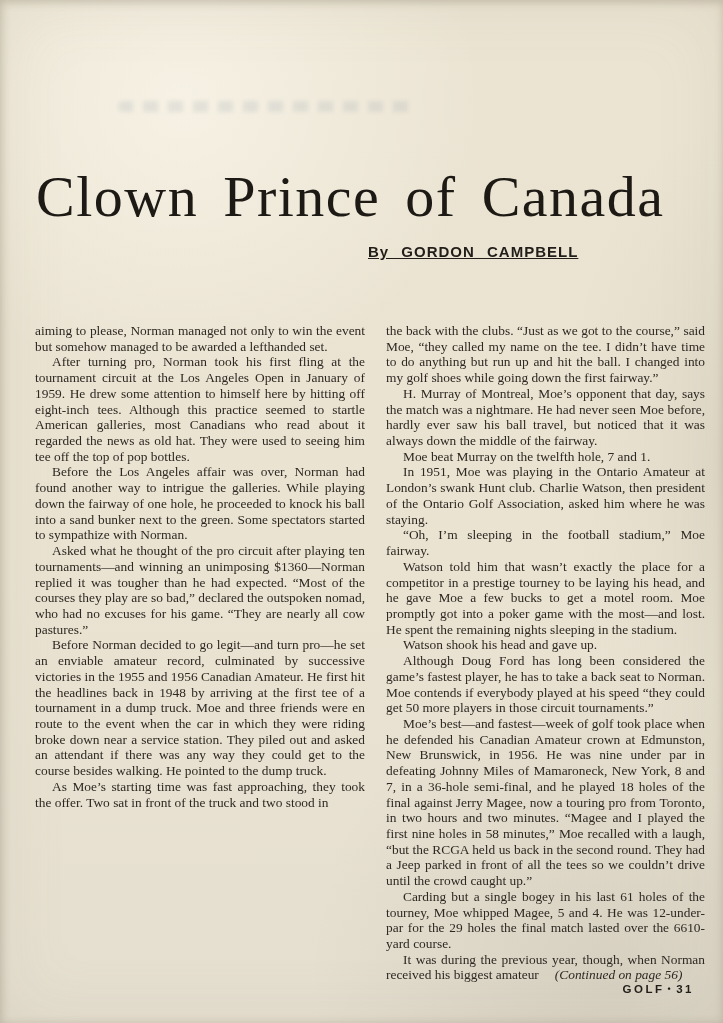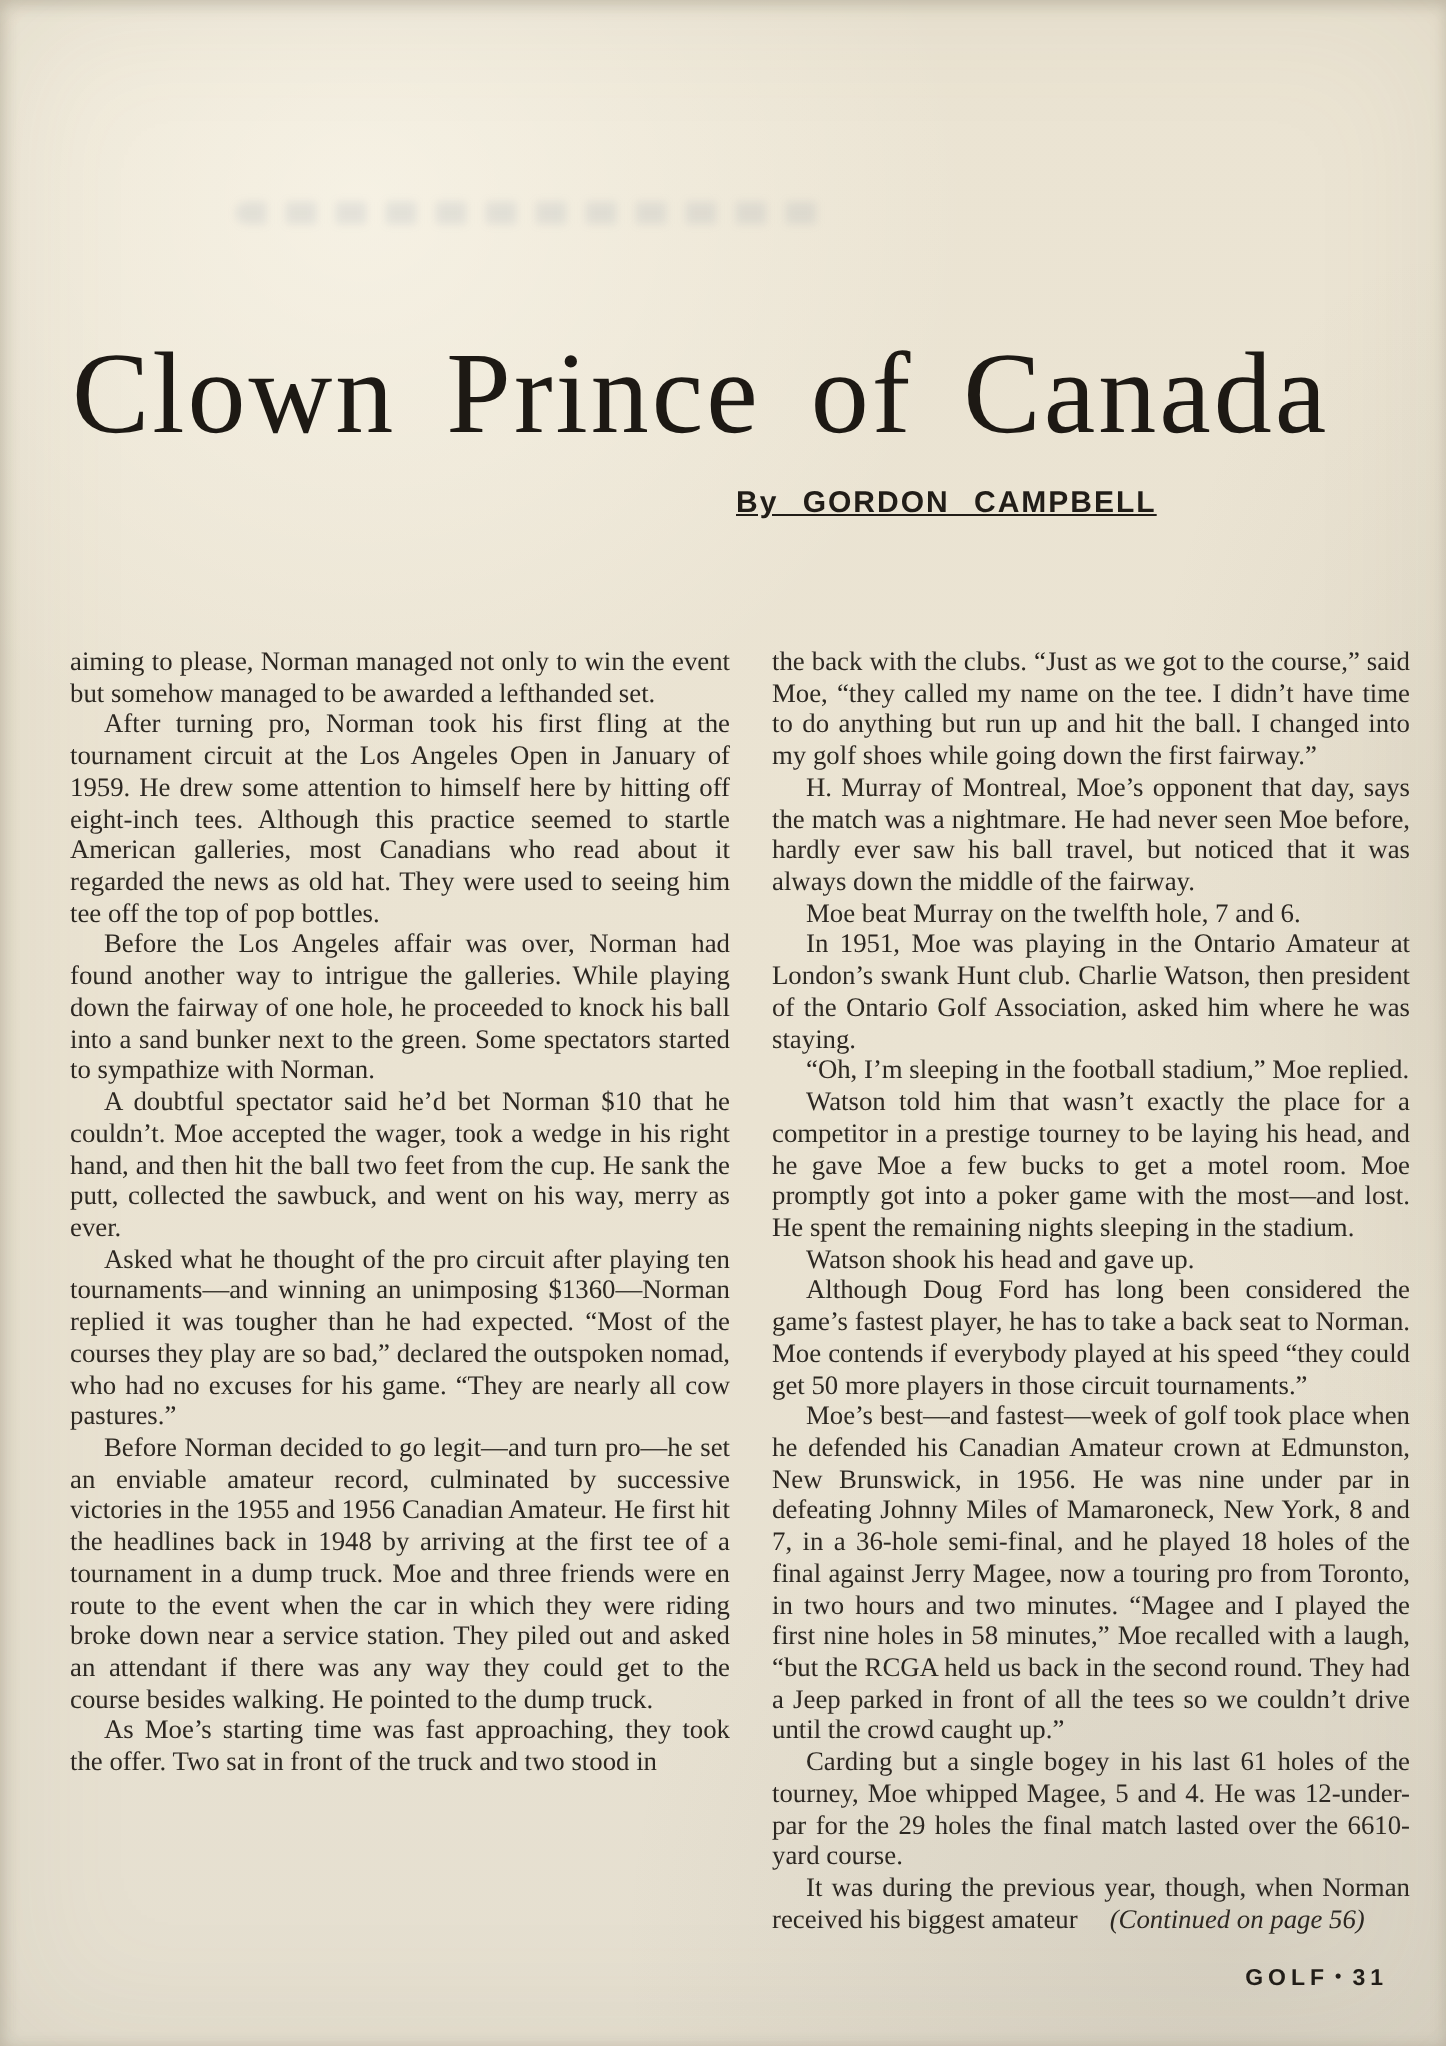--- a/index.html
+++ b/index.html
@@ -68,31 +68,30 @@
 
   <h1 class="title">Clown Prince of Canada</h1>
 
   <div class="byline">By GORDON CAMPBELL</div>
 
   <div class="columns">
     <div class="column col-left">
         <p class="para">aiming to please, Norman managed not only to win the event but somehow managed to be awarded a lefthanded set.</p>
         <p class="para indent">After turning pro, Norman took his first fling at the tournament circuit at the Los Angeles Open in January of 1959. He drew some attention to himself here by hitting off eight-inch tees. Although this practice seemed to startle American galleries, most Canadians who read about it regarded the news as old hat. They were used to seeing him tee off the top of pop bottles.</p>
         <p class="para indent">Before the Los Angeles affair was over, Norman had found another way to intrigue the galleries. While playing down the fairway of one hole, he proceeded to knock his ball into a sand bunker next to the green. Some spectators started to sympathize with Norman.</p>
-        <p class="para indent">A doubtful spectator said he’d bet Norman $10 that he couldn’t. Moe accepted the wager, took a wedge in his right hand, and then hit the ball two feet from the cup. He sank the putt, collected the sawbuck, and went on his way, merry as ever.</p>
         <p class="para indent">Asked what he thought of the pro circuit after playing ten tournaments—and winning an unimposing $1360—Norman replied it was tougher than he had expected. “Most of the courses they play are so bad,” declared the outspoken nomad, who had no excuses for his game. “They are nearly all cow pastures.”</p>
         <p class="para indent">Before Norman decided to go legit—and turn pro—he set an enviable amateur record, culminated by successive victories in the 1955 and 1956 Canadian Amateur. He first hit the headlines back in 1948 by arriving at the first tee of a tournament in a dump truck. Moe and three friends were en route to the event when the car in which they were riding broke down near a service station. They piled out and asked an attendant if there was any way they could get to the course besides walking. He pointed to the dump truck.</p>
         <p class="para indent">As Moe’s starting time was fast approaching, they took the offer. Two sat in front of the truck and two stood in</p>
       </div>
     <div class="column col-right">
         <p class="para">the back with the clubs. “Just as we got to the course,” said Moe, “they called my name on the tee. I didn’t have time to do anything but run up and hit the ball. I changed into my golf shoes while going down the first fairway.”</p>
         <p class="para indent">H. Murray of Montreal, Moe’s opponent that day, says the match was a nightmare. He had never seen Moe before, hardly ever saw his ball travel, but noticed that it was always down the middle of the fairway.</p>
-        <p class="para indent">Moe beat Murray on the twelfth hole, 7 and 6.</p>
+        <p class="para indent">Moe beat Murray on the twelfth hole, 7 and 1.</p>
         <p class="para indent">In 1951, Moe was playing in the Ontario Amateur at London’s swank Hunt club. Charlie Watson, then president of the Ontario Golf Association, asked him where he was staying.</p>
-        <p class="para indent">“Oh, I’m sleeping in the football stadium,” Moe replied.</p>
+        <p class="para indent">“Oh, I’m sleeping in the football stadium,” Moe fairway.</p>
         <p class="para indent">Watson told him that wasn’t exactly the place for a competitor in a prestige tourney to be laying his head, and he gave Moe a few bucks to get a motel room. Moe promptly got into a poker game with the most—and lost. He spent the remaining nights sleeping in the stadium.</p>
         <p class="para indent">Watson shook his head and gave up.</p>
         <p class="para indent">Although Doug Ford has long been considered the game’s fastest player, he has to take a back seat to Norman. Moe contends if everybody played at his speed “they could get 50 more players in those circuit tournaments.”</p>
         <p class="para indent">Moe’s best—and fastest—week of golf took place when he defended his Canadian Amateur crown at Edmunston, New Brunswick, in 1956. He was nine under par in defeating Johnny Miles of Mamaroneck, New York, 8 and 7, in a 36-hole semi-final, and he played 18 holes of the final against Jerry Magee, now a touring pro from Toronto, in two hours and two minutes. “Magee and I played the first nine holes in 58 minutes,” Moe recalled with a laugh, “but the RCGA held us back in the second round. They had a Jeep parked in front of all the tees so we couldn’t drive until the crowd caught up.”</p>
         <p class="para indent">Carding but a single bogey in his last 61 holes of the tourney, Moe whipped Magee, 5 and 4. He was 12-under-par for the 29 holes the final match lasted over the 6610-yard course.</p>
         <p class="para indent">It was during the previous year, though, when Norman received his biggest amateur<span class="continuation">(Continued on page 56)</span></p>
       </div>
   </div>
 
   <div class="footer">

